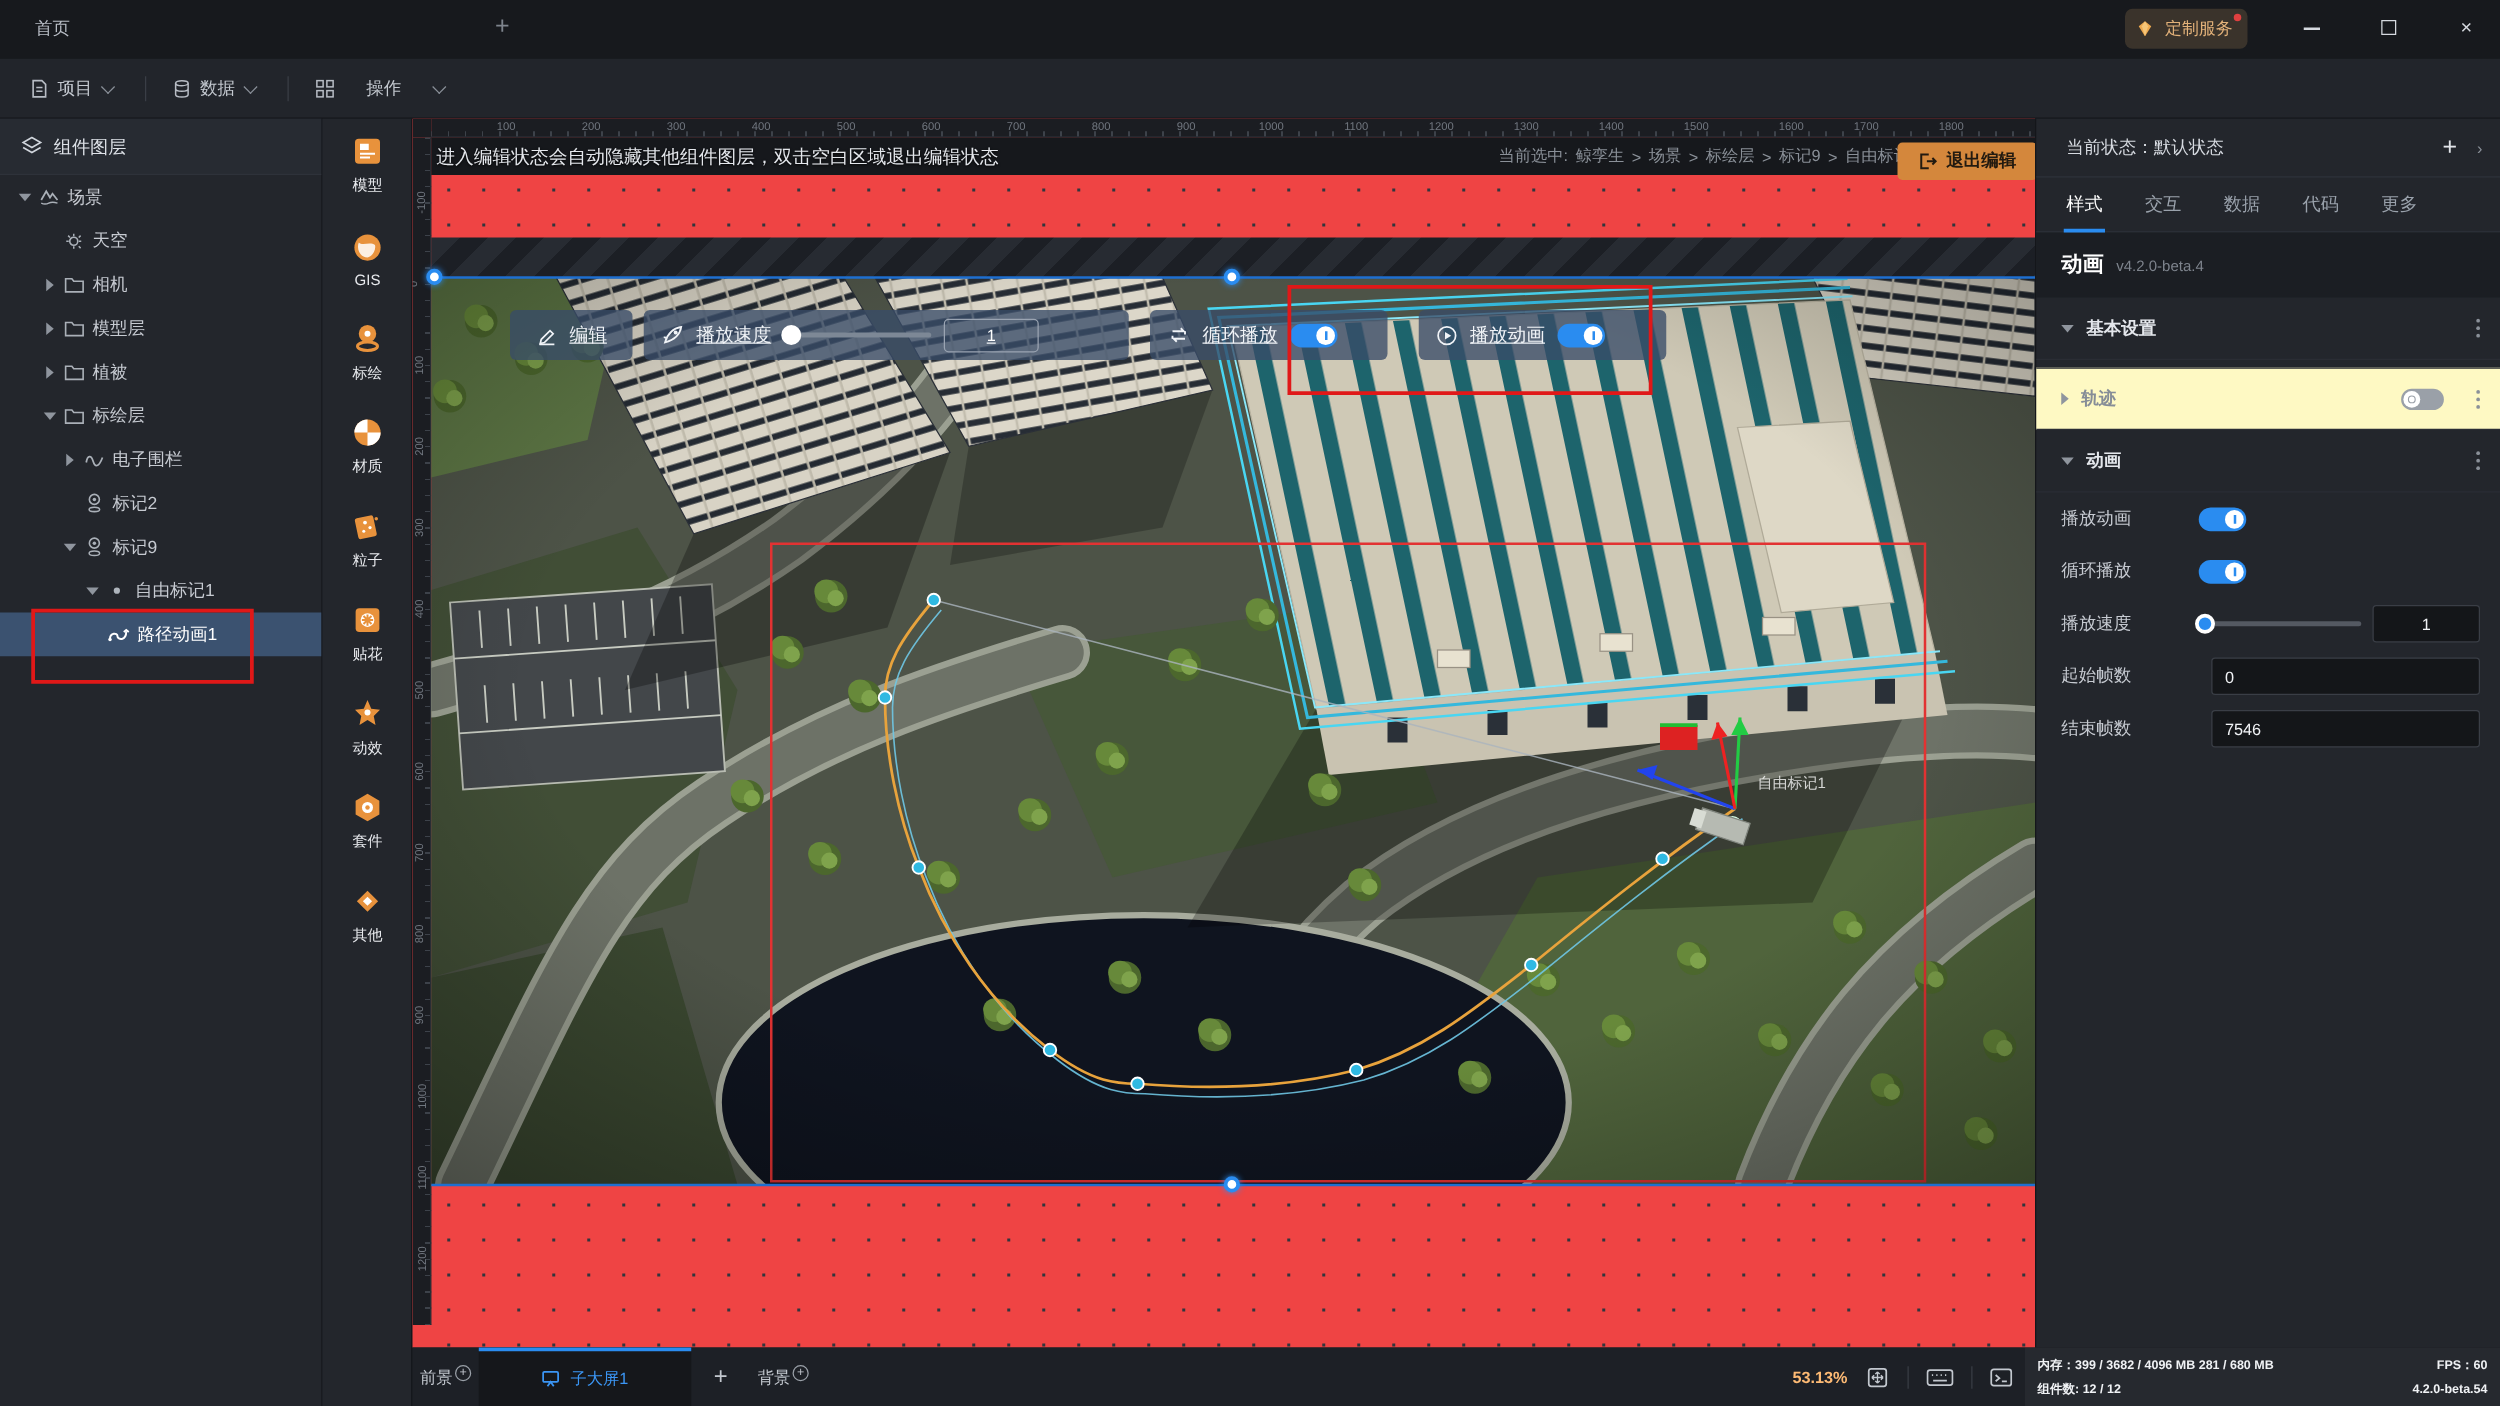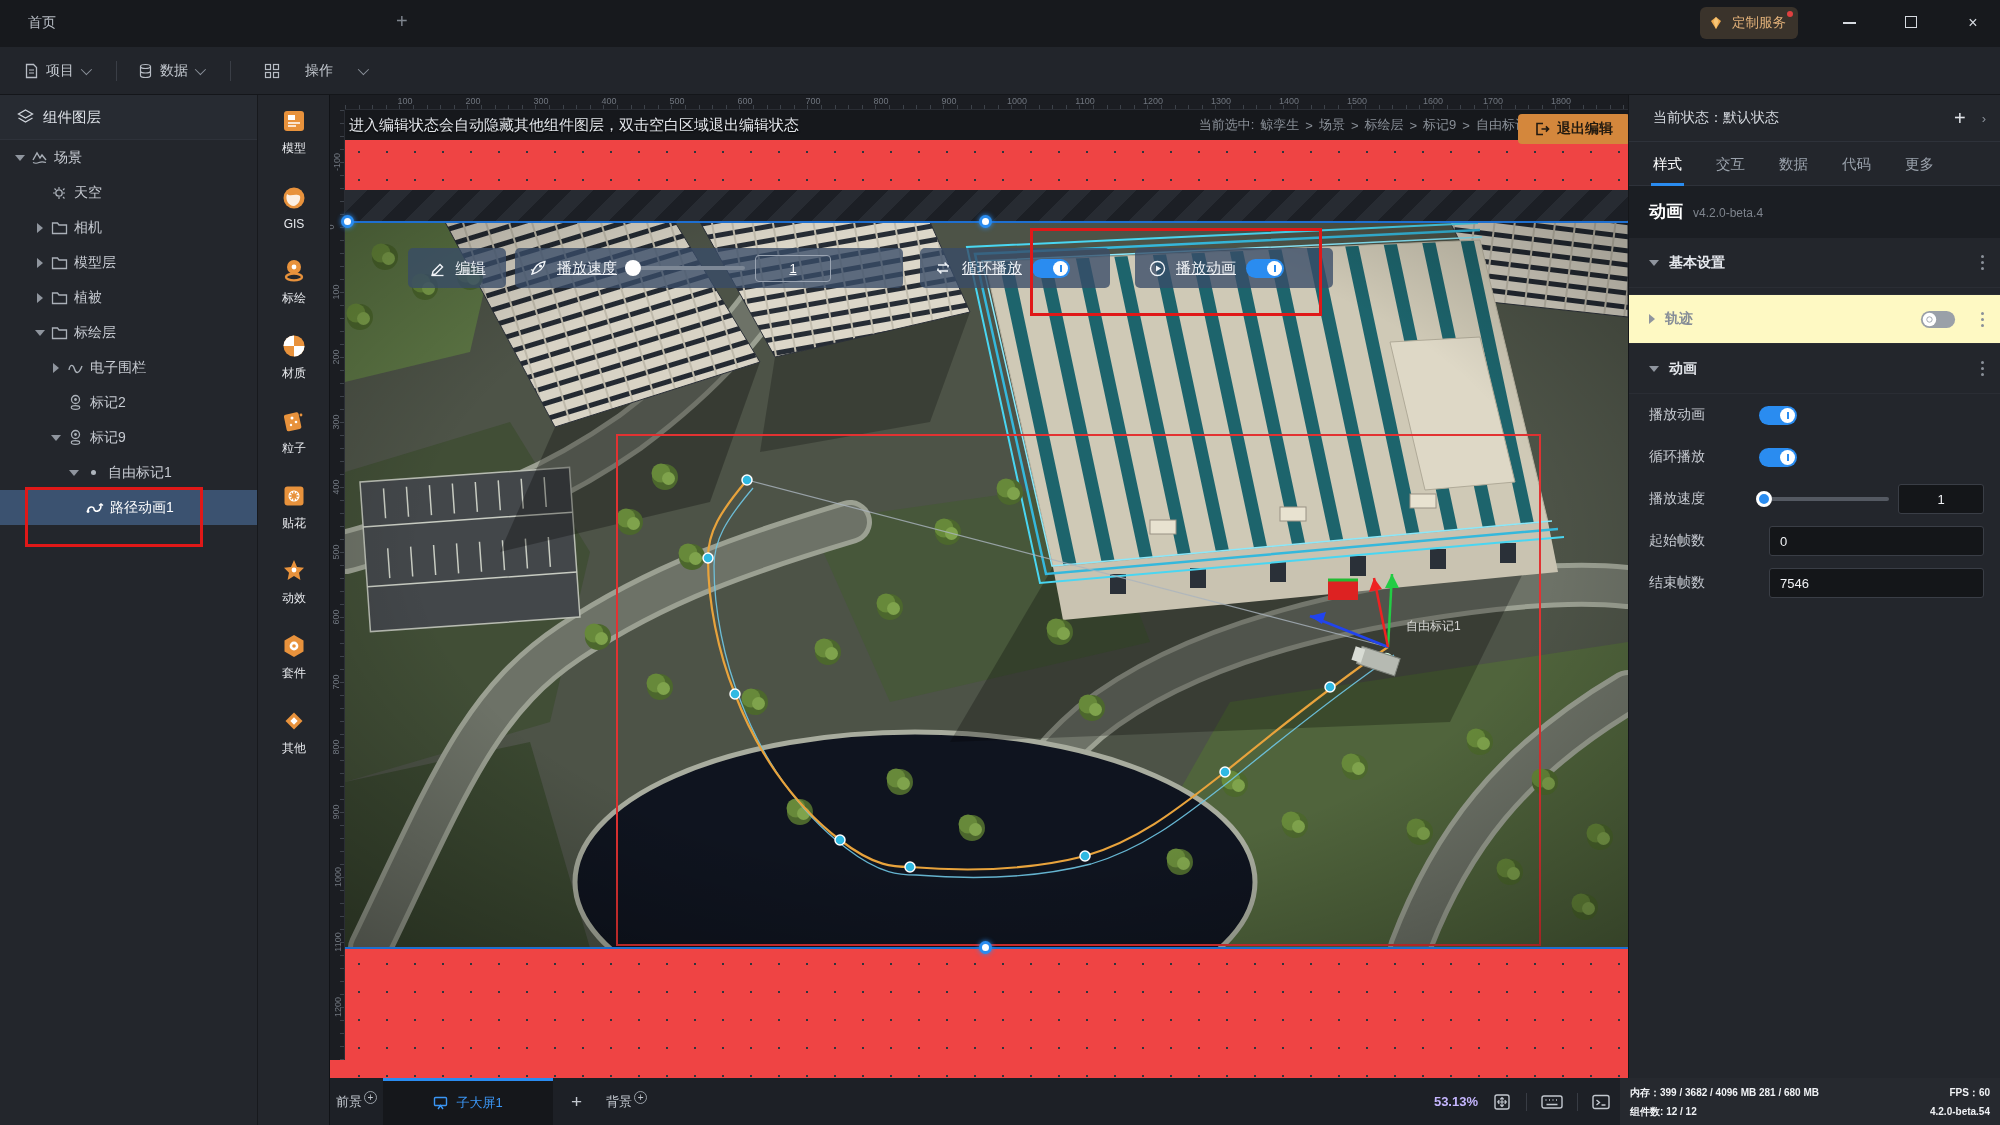--- a/index.html
+++ b/index.html
@@ -105,21 +105,21 @@
   .sect.dim { color:#868d97; background:#fef9c3; }
   .sect.dim .toggle { transform:scale(.9); margin-left:auto; }
 
   
   #bottombar { left:330px; top:1078px; width:1290px; height:47px; background:#1d2026; display:flex; align-items:center; }
   .bb-lbl { font-size:13px; color:#c3c8cf; position:relative; padding:0 6px; }
   .cplus { display:inline-block; width:13px; height:13px; border:1px solid #9aa0a8; border-radius:50%; color:#c3c8cf; font-size:10px; line-height:11px; text-align:center; vertical-align:super; margin-left:2px; }
   .screen-tab { width:170px; height:47px; background:#15171b; border-top:3px solid #2a8cf0; display:flex; align-items:center; justify-content:center; gap:8px; color:#3b96f5; font-size:13px; }
   .bb-plus { font-size:19px; color:#c3c8cf; padding:0 18px; }
   .bb-right { margin-left:auto; display:flex; align-items:center; gap:14px; padding-right:10px; }
-  .zoomval { font-size:13px; color:#c4b5fd; font-weight:bold; }
+  .zoomval { font-size:13px; color:#fdba74; font-weight:bold; }
   .vline { width:1px; height:18px; background:#383c44; }
   #statspanel { left:1620px; top:1078px; width:380px; height:47px; background:#26292f; font-size:10px; font-weight:bold; color:#f0f2f5; padding:5px 10px 0 10px; }
   .srow { display:flex; justify-content:space-between; line-height:19px; }
 
   svg.ic16 { display:block; }
 </style>
 </head>
 <body>
 
 <div id="app">
@@ -155,21 +155,21 @@
     <div class="abs msep" style="left:116px;"></div>
     <div class="abs menu-item" style="left:138px;">
       <svg class="ic16" width="15" height="16" viewBox="0 0 15 16">
           <ellipse cx="7.5" cy="3.5" rx="5" ry="2" fill="none" stroke="#b8bdc5" stroke-width="1.2"></ellipse>
           <path d="M2.5 3.5v9c0 1.1 2.2 2 5 2s5-.9 5-2v-9M2.5 8c0 1.1 2.2 2 5 2s5-.9 5-2" fill="none" stroke="#b8bdc5" stroke-width="1.2"></path>
         </svg>
       <span>数据</span>
         <span class="chev"></span>
     </div>
     <div class="abs msep" style="left:230px;"></div>
-    <div class="abs menu-item" style="left:264px;gap:25px;">
+    <div class="abs menu-item" style="left:252px;gap:25px;">
       <svg class="ic16" width="16" height="16" viewBox="0 0 16 16">
           <rect x="1.5" y="1.5" width="5" height="5" fill="none" stroke="#b8bdc5" stroke-width="1.2"></rect>
           <rect x="9.5" y="1.5" width="5" height="5" fill="none" stroke="#b8bdc5" stroke-width="1.2"></rect>
           <rect x="1.5" y="9.5" width="5" height="5" fill="none" stroke="#b8bdc5" stroke-width="1.2"></rect>
           <rect x="9.5" y="9.5" width="5" height="5" fill="none" stroke="#b8bdc5" stroke-width="1.2"></rect>
         </svg>
       <span>操作</span>
         <span class="chev"></span>
     </div>
     <svg class="abs ic16" style="left:1742px; top:59px;" width="24" height="24" viewBox="0 0 24 24">

